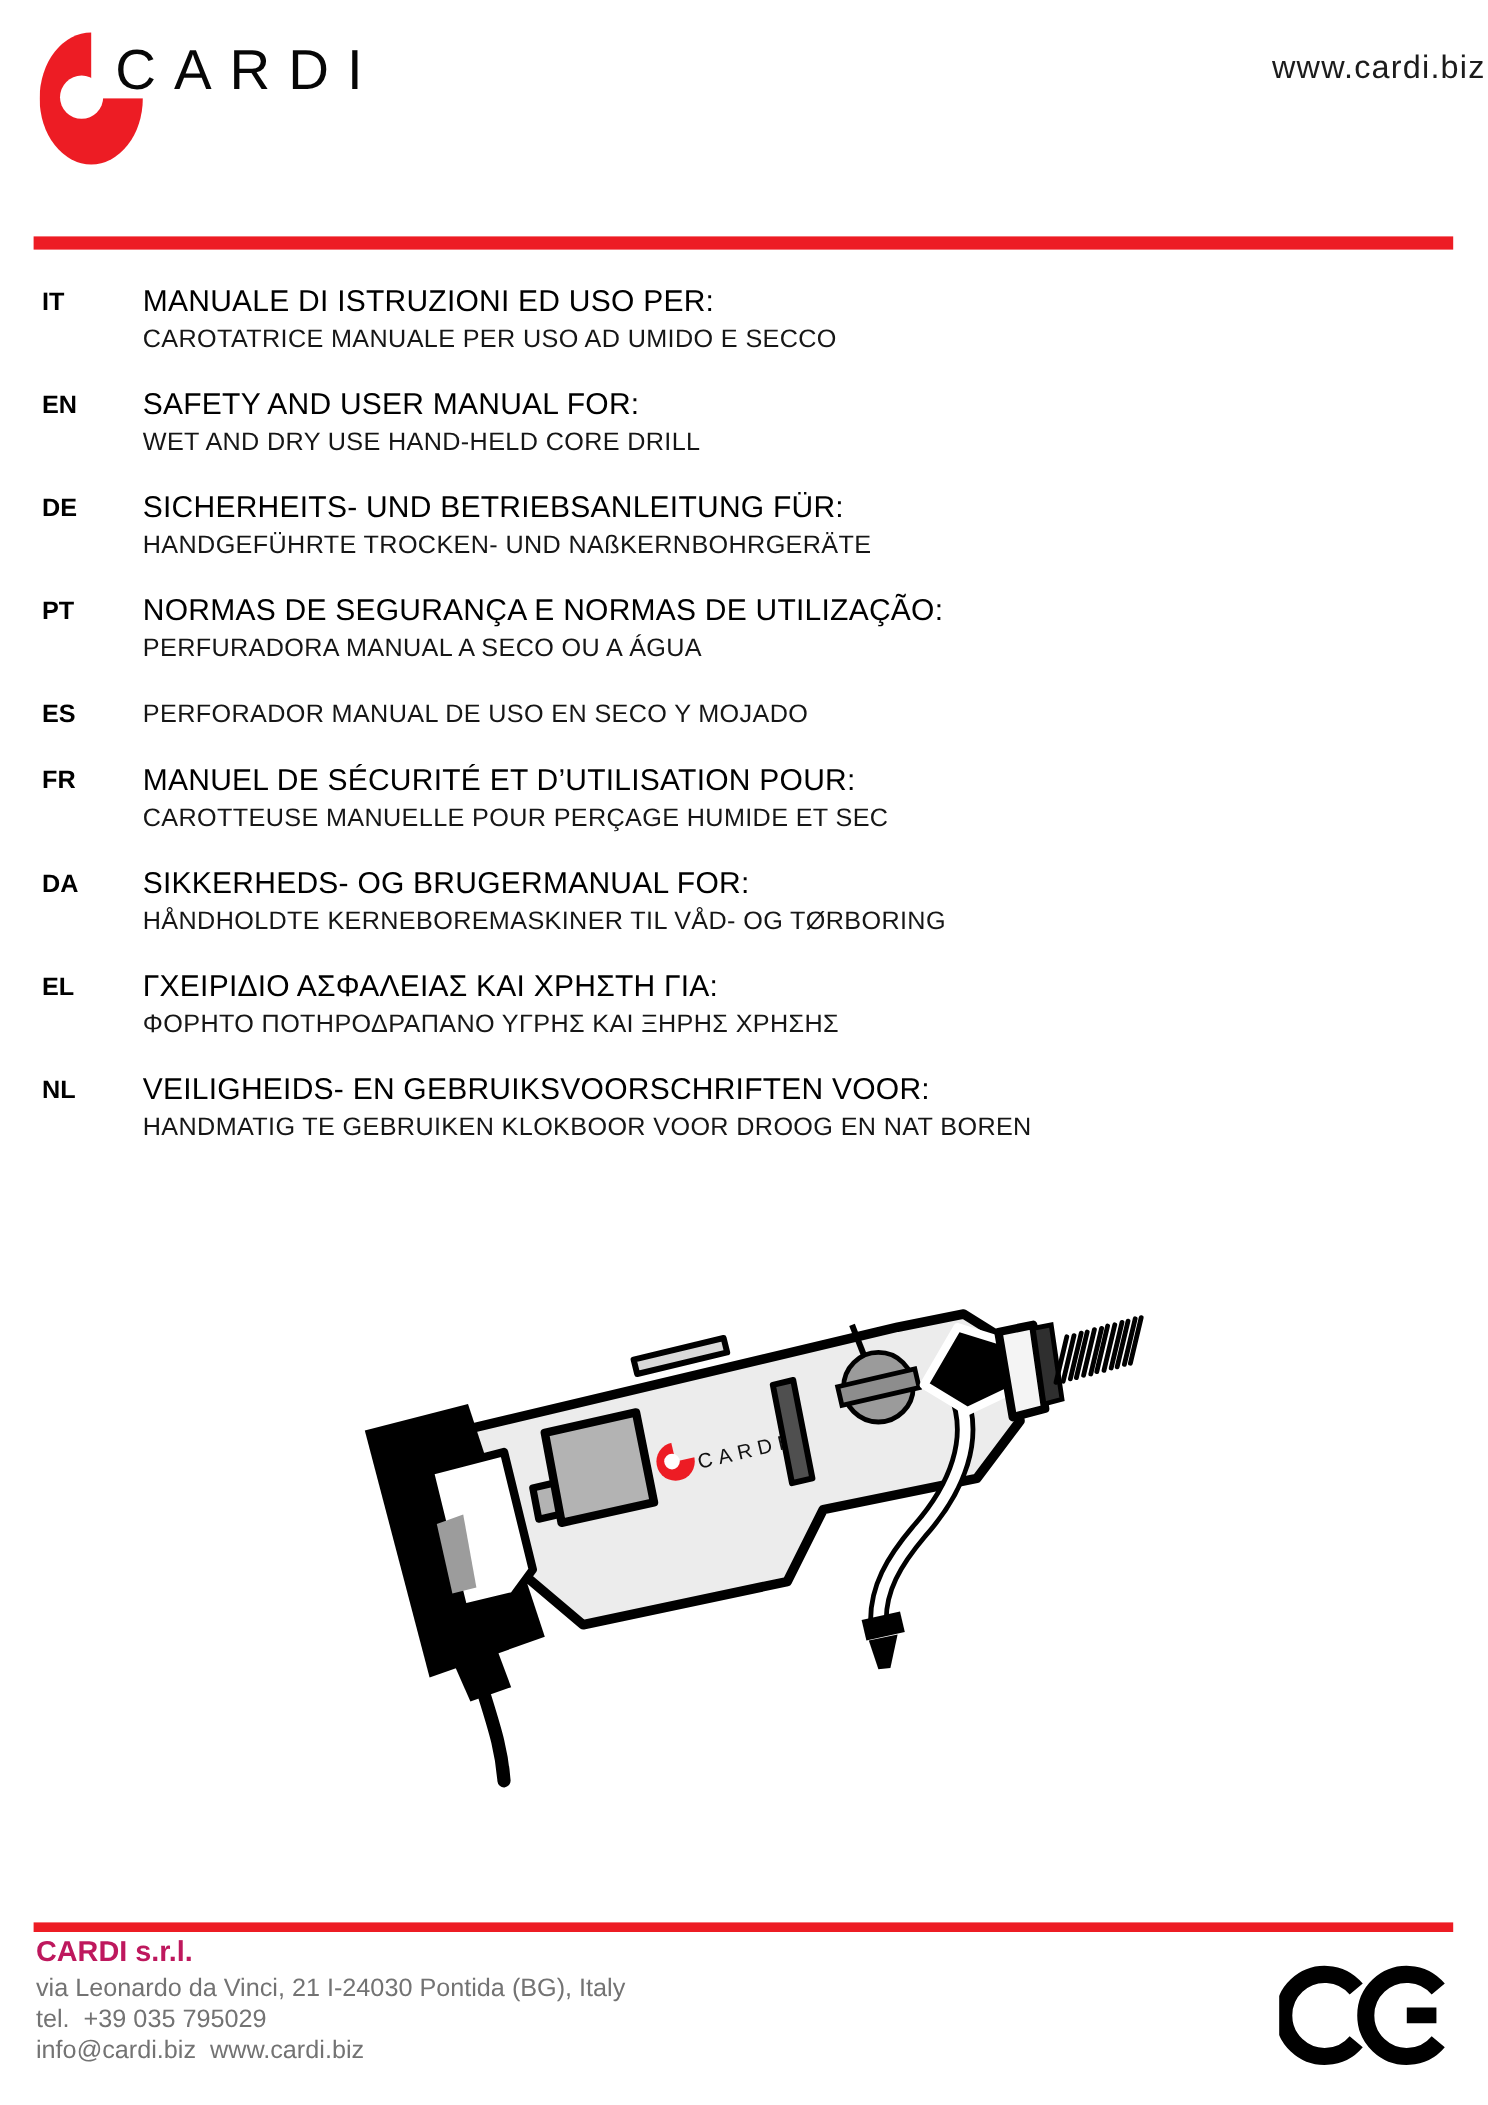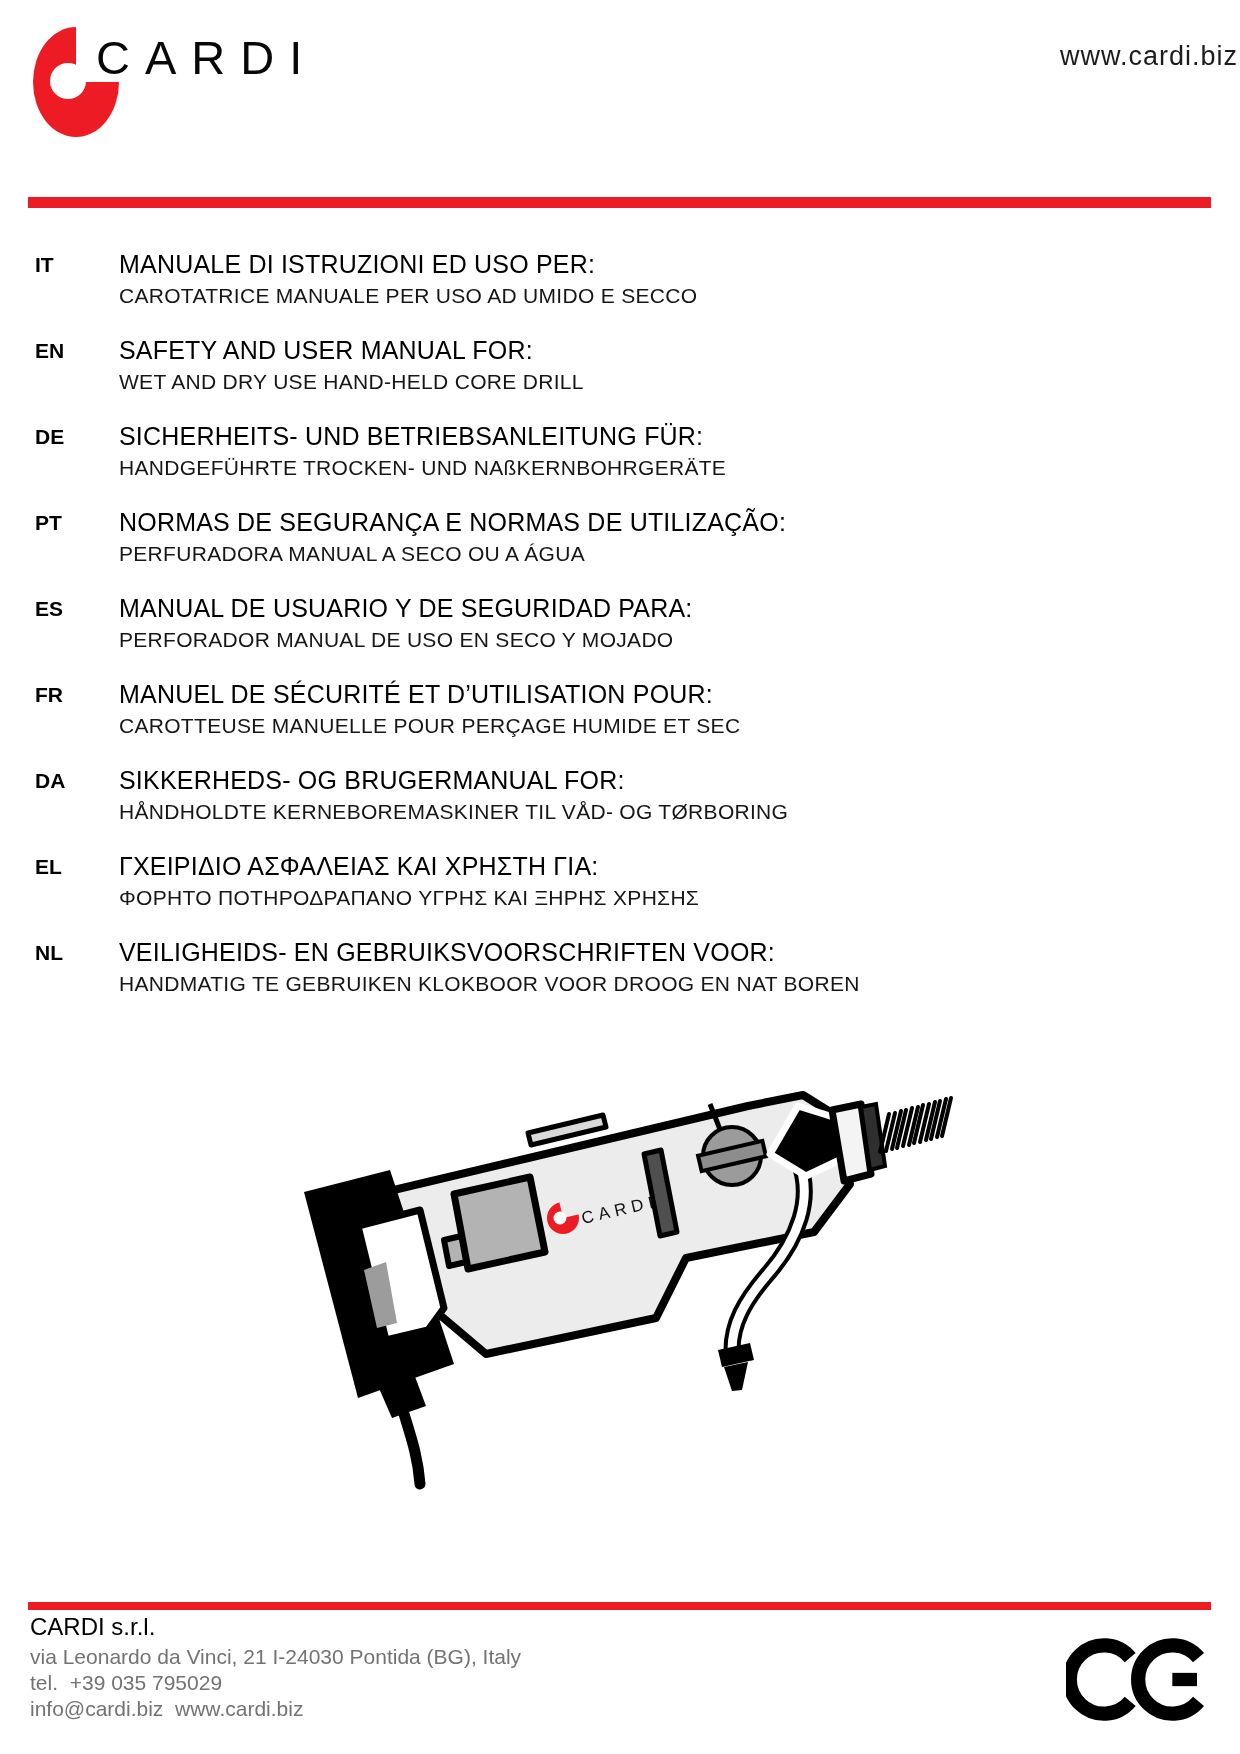--- a/index.html
+++ b/index.html
@@ -6,28 +6,28 @@
   .page{position:relative;width:1240px;height:1754px;background:#fff;overflow:hidden;
         font-family:"Liberation Sans", sans-serif;color:#000;padding-left:28px;}
   .abs{position:absolute;}
   
   .brand-text{left:96px;top:30px;font-size:47px;font-weight:400;letter-spacing:15px;color:#070707;}
   .site-link{right:30px;top:41px;font-size:27px;letter-spacing:1px;color:#1c1c1c;text-align:center;}
   .rule{background:#ed1c24;}
   .rule-top{left:28px;top:197px;width:1183px;height:11px;}
   .rule-bottom{left:28px;top:1602px;width:1183px;height:8px;}
   
-  .lang-list{left:35px;top:249px;width:1160px;}
+  .lang-list{left:35px;top:236px;width:1160px;}
   .lang-block{display:grid;grid-template-columns:84px auto;margin-bottom:24px;}
   .lang-code{font-weight:bold;font-size:21px;line-height:31px;}
   .lang-title{font-weight:normal;font-size:25px;line-height:31px;letter-spacing:.2px;}
   .lang-sub{grid-column:2;font-size:21px;line-height:31px;color:#161616;letter-spacing:.3px;}
   
   .footer-text{left:30px;top:1610px;}
-  .footer-company{font-size:24px;font-weight:normal;line-height:34px;color:#000000;}
+  .footer-company{font-size:24px;font-weight:bold;line-height:34px;color:#be185d;}
   .footer-line{font-size:21px;line-height:26px;color:#737373;white-space:pre-wrap;}
 </style>
 </head>
 <body>
 
 <div class="page">
 
   <svg class="abs" style="left:33px;top:25px;" width="92" height="114" viewBox="0 0 92 114">
     <ellipse cx="43" cy="57" rx="43" ry="55" fill="#ed1c24"></ellipse>
     <rect x="43" y="0" width="49" height="57" fill="#ffffff"></rect>
@@ -54,21 +54,20 @@
         <div class="lang-title">SICHERHEITS- UND BETRIEBSANLEITUNG FÜR:</div>
         <div class="lang-sub">HANDGEFÜHRTE TROCKEN- UND NAßKERNBOHRGERÄTE</div>
       </div>
     <div class="lang-block">
         <div class="lang-code">PT</div>
         <div class="lang-title">NORMAS DE SEGURANÇA E NORMAS DE UTILIZAÇÃO:</div>
         <div class="lang-sub">PERFURADORA MANUAL A SECO OU A ÁGUA</div>
       </div>
     <div class="lang-block">
         <div class="lang-code">ES</div>
-        <div class="lang-title">MANUAL DE USUARIO Y DE SEGURIDAD PARA:</div>
         <div class="lang-sub">PERFORADOR MANUAL DE USO EN SECO Y MOJADO</div>
       </div>
     <div class="lang-block">
         <div class="lang-code">FR</div>
         <div class="lang-title">MANUEL DE SÉCURITÉ ET D’UTILISATION POUR:</div>
         <div class="lang-sub">CAROTTEUSE MANUELLE POUR PERÇAGE HUMIDE ET SEC</div>
       </div>
     <div class="lang-block">
         <div class="lang-code">DA</div>
         <div class="lang-title">SIKKERHEDS- OG BRUGERMANUAL FOR:</div>

